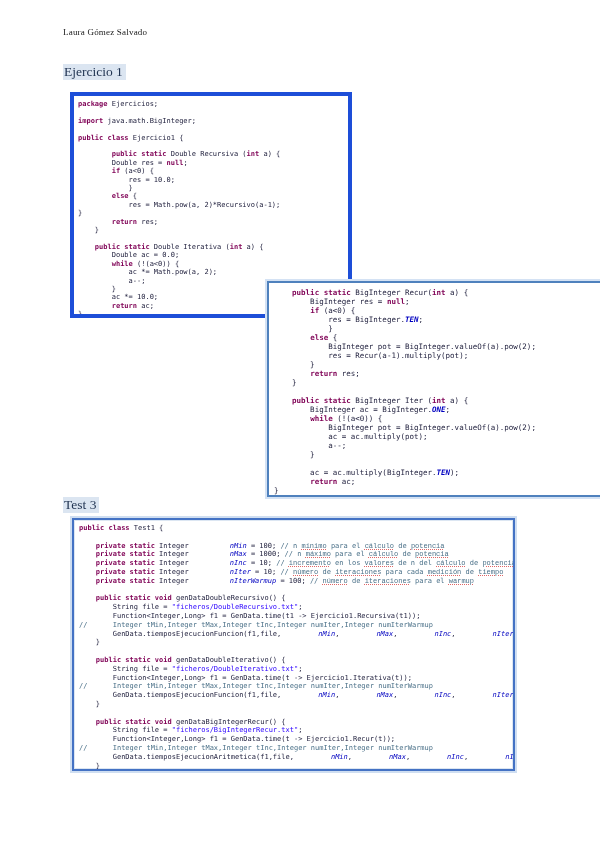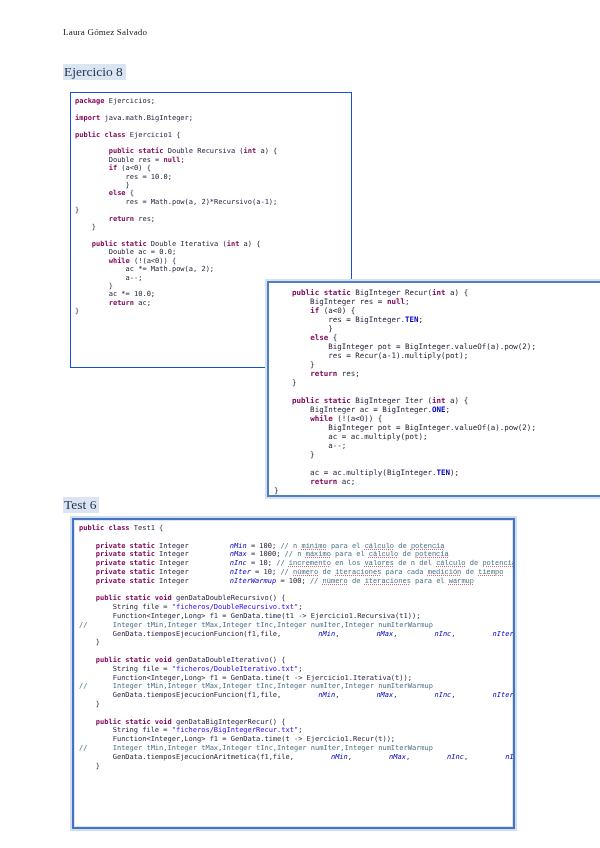--- a/index.html
+++ b/index.html
@@ -26,57 +26,57 @@
   .heading-2{left:63px;top:497px;}
   .codebox{
     position:absolute;
     background:#ffffff;
     font-family:"DejaVu Sans Mono", monospace;
     white-space:pre;
     overflow:hidden;
     box-sizing:border-box;
   }
   .box-main{
-    left:70px;top:92px;width:282px;height:276px;
-    border:1px solid #1d4ed8;
+    left:70px;top:92px;width:282px;height:226px;
+    border:4px solid #1d4ed8;
     padding:4px 2px 2px 4px;
     font-size:7px;line-height:8.4px;
     z-index:1;
   }
   .box-bigint{
     left:267px;top:281px;width:348px;height:216px;
     border:2px solid #4f81bd;
     box-shadow:0 0 0 2px #d4e2f4;
     padding:5px 4px 2px 5px;
     font-size:7.5px;line-height:9px;
     z-index:2;
   }
   .box-test{
-    left:72px;top:518px;width:443px;height:311px;
+    left:72px;top:518px;width:443px;height:253px;
     border:2px solid #4472c4;
     box-shadow:0 0 0 2px #cfdef1, inset 0 0 0 1px #dce6f2;
     padding:4px 2px 2px 5px;
     font-size:7px;line-height:8.8px;
     z-index:1;
   }
   .code-line{white-space:pre;}
   .tok-k{color:#7f0055;font-weight:bold;}
   .tok-t{color:#1c1c3a;}
   .tok-s{color:#2a00ff;}
   .tok-c{color:#4a7088;}
   .tok-u{color:#4a7088;text-decoration:underline dotted #e06666;text-underline-offset:1px;font-family:Liberation Mono, monospace;}
   .tok-f{color:#0000c0;font-style:italic;padding-left:37px;}
-  .tok-F{color:#0000c0;font-weight:bold;}
+  .tok-F{color:#0000c0;font-style:italic;font-weight:bold;}
 </style>
 </head>
 <body>
 
 <div class="author">Laura Gómez Salvado</div>
 
-<div class="heading heading-1">Ejercicio 8</div>
+<div class="heading heading-1">Ejercicio 1</div>
 
 <div class="codebox box-main"><div class="code-line"><span class="tok-k">package</span><span class="tok-t"> Ejercicios;</span></div><div class="code-line">&nbsp;</div><div class="code-line"><span class="tok-k">import</span><span class="tok-t"> java.math.BigInteger;</span></div><div class="code-line">&nbsp;</div><div class="code-line"><span class="tok-k">public class</span><span class="tok-t"> Ejercicio1 {</span></div><div class="code-line">&nbsp;</div><div class="code-line"><span class="tok-t">        </span><span class="tok-k">public static</span><span class="tok-t"> Double Recursiva (</span><span class="tok-k">int</span><span class="tok-t"> a) {</span></div><div class="code-line"><span class="tok-t">        Double res = </span><span class="tok-k">null</span><span class="tok-t">;</span></div><div class="code-line"><span class="tok-t">        </span><span class="tok-k">if</span><span class="tok-t"> (a&lt;0) {</span></div><div class="code-line"><span class="tok-t">            res = 10.0;</span></div><div class="code-line"><span class="tok-t">            }</span></div><div class="code-line"><span class="tok-t">        </span><span class="tok-k">else</span><span class="tok-t"> {</span></div><div class="code-line"><span class="tok-t">            res = Math.pow(a, 2)*Recursivo(a-1);</span></div><div class="code-line"><span class="tok-t">}</span></div><div class="code-line"><span class="tok-t">        </span><span class="tok-k">return</span><span class="tok-t"> res;</span></div><div class="code-line"><span class="tok-t">    }</span></div><div class="code-line">&nbsp;</div><div class="code-line"><span class="tok-t">    </span><span class="tok-k">public static</span><span class="tok-t"> Double Iterativa (</span><span class="tok-k">int</span><span class="tok-t"> a) {</span></div><div class="code-line"><span class="tok-t">        Double ac = 0.0;</span></div><div class="code-line"><span class="tok-t">        </span><span class="tok-k">while</span><span class="tok-t"> (!(a&lt;0)) {</span></div><div class="code-line"><span class="tok-t">            ac *= Math.pow(a, 2);</span></div><div class="code-line"><span class="tok-t">            a--;</span></div><div class="code-line"><span class="tok-t">        }</span></div><div class="code-line"><span class="tok-t">        ac *= 10.0;</span></div><div class="code-line"><span class="tok-t">        </span><span class="tok-k">return</span><span class="tok-t"> ac;</span></div><div class="code-line"><span class="tok-t">}</span></div></div>
 
 <div class="codebox box-bigint"><div class="code-line"><span class="tok-t">    </span><span class="tok-k">public static</span><span class="tok-t"> BigInteger Recur(</span><span class="tok-k">int</span><span class="tok-t"> a) {</span></div><div class="code-line"><span class="tok-t">        BigInteger res = </span><span class="tok-k">null</span><span class="tok-t">;</span></div><div class="code-line"><span class="tok-t">        </span><span class="tok-k">if</span><span class="tok-t"> (a&lt;0) {</span></div><div class="code-line"><span class="tok-t">            res = BigInteger.</span><span class="tok-F">TEN</span><span class="tok-t">;</span></div><div class="code-line"><span class="tok-t">            }</span></div><div class="code-line"><span class="tok-t">        </span><span class="tok-k">else</span><span class="tok-t"> {</span></div><div class="code-line"><span class="tok-t">            BigInteger pot = BigInteger.valueOf(a).pow(2);</span></div><div class="code-line"><span class="tok-t">            res = Recur(a-1).multiply(pot);</span></div><div class="code-line"><span class="tok-t">        }</span></div><div class="code-line"><span class="tok-t">        </span><span class="tok-k">return</span><span class="tok-t"> res;</span></div><div class="code-line"><span class="tok-t">    }</span></div><div class="code-line">&nbsp;</div><div class="code-line"><span class="tok-t">    </span><span class="tok-k">public static</span><span class="tok-t"> BigInteger Iter (</span><span class="tok-k">int</span><span class="tok-t"> a) {</span></div><div class="code-line"><span class="tok-t">        BigInteger ac = BigInteger.</span><span class="tok-F">ONE</span><span class="tok-t">;</span></div><div class="code-line"><span class="tok-t">        </span><span class="tok-k">while</span><span class="tok-t"> (!(a&lt;0)) {</span></div><div class="code-line"><span class="tok-t">            BigInteger pot = BigInteger.valueOf(a).pow(2);</span></div><div class="code-line"><span class="tok-t">            ac = ac.multiply(pot);</span></div><div class="code-line"><span class="tok-t">            a--;</span></div><div class="code-line"><span class="tok-t">        }</span></div><div class="code-line">&nbsp;</div><div class="code-line"><span class="tok-t">        ac = ac.multiply(BigInteger.</span><span class="tok-F">TEN</span><span class="tok-t">);</span></div><div class="code-line"><span class="tok-t">        </span><span class="tok-k">return</span><span class="tok-t"> ac;</span></div><div class="code-line"><span class="tok-t">}</span></div></div>
 
-<div class="heading heading-2">Test 6</div>
+<div class="heading heading-2">Test 3</div>
 
 <div class="codebox box-test"><div class="code-line"><span class="tok-k">public class</span><span class="tok-t"> Test1 {</span></div><div class="code-line">&nbsp;</div><div class="code-line"><span class="tok-t">    </span><span class="tok-k">private static</span><span class="tok-t"> Integer </span><span class="tok-f">nMin</span><span class="tok-t"> = 100; </span><span class="tok-c">// n </span><span class="tok-u">mínimo</span><span class="tok-c"> para el </span><span class="tok-u">cálculo</span><span class="tok-c"> de </span><span class="tok-u">potencia</span></div><div class="code-line"><span class="tok-t">    </span><span class="tok-k">private static</span><span class="tok-t"> Integer </span><span class="tok-f">nMax</span><span class="tok-t"> = 1000; </span><span class="tok-c">// n </span><span class="tok-u">máximo</span><span class="tok-c"> para el </span><span class="tok-u">cálculo</span><span class="tok-c"> de </span><span class="tok-u">potencia</span></div><div class="code-line"><span class="tok-t">    </span><span class="tok-k">private static</span><span class="tok-t"> Integer </span><span class="tok-f">nInc</span><span class="tok-t"> = 10; </span><span class="tok-c">// </span><span class="tok-u">incremento</span><span class="tok-c"> en los </span><span class="tok-u">valores</span><span class="tok-c"> de n del </span><span class="tok-u">cálculo</span><span class="tok-c"> de </span><span class="tok-u">potencia</span></div><div class="code-line"><span class="tok-t">    </span><span class="tok-k">private static</span><span class="tok-t"> Integer </span><span class="tok-f">nIter</span><span class="tok-t"> = 10; </span><span class="tok-c">// </span><span class="tok-u">número</span><span class="tok-c"> de </span><span class="tok-u">iteraciones</span><span class="tok-c"> para cada </span><span class="tok-u">medición</span><span class="tok-c"> de </span><span class="tok-u">tiempo</span></div><div class="code-line"><span class="tok-t">    </span><span class="tok-k">private static</span><span class="tok-t"> Integer </span><span class="tok-f">nIterWarmup</span><span class="tok-t"> = 100; </span><span class="tok-c">// </span><span class="tok-u">número</span><span class="tok-c"> de </span><span class="tok-u">iteraciones</span><span class="tok-c"> para el </span><span class="tok-u">warmup</span></div><div class="code-line">&nbsp;</div><div class="code-line"><span class="tok-t">    </span><span class="tok-k">public static void</span><span class="tok-t"> genDataDoubleRecursivo() {</span></div><div class="code-line"><span class="tok-t">        String file = </span><span class="tok-s">"ficheros/DoubleRecursivo.txt"</span><span class="tok-t">;</span></div><div class="code-line"><span class="tok-t">        Function&lt;Integer,Long&gt; f1 = GenData.time(t1 -&gt; Ejercicio1.Recursiva(t1));</span></div><div class="code-line"><span class="tok-c">//      Integer tMin,Integer tMax,Integer tInc,Integer numIter,Integer numIterWarmup</span></div><div class="code-line"><span class="tok-t">        GenData.tiemposEjecucionFuncion(f1,file,</span><span class="tok-f">nMin</span><span class="tok-t">,</span><span class="tok-f">nMax</span><span class="tok-t">,</span><span class="tok-f">nInc</span><span class="tok-t">,</span><span class="tok-f">nIter</span><span class="tok-t">,</span><span class="tok-f">nIterWarmup</span><span class="tok-t">);</span></div><div class="code-line"><span class="tok-t">    }</span></div><div class="code-line">&nbsp;</div><div class="code-line"><span class="tok-t">    </span><span class="tok-k">public static void</span><span class="tok-t"> genDataDoubleIterativo() {</span></div><div class="code-line"><span class="tok-t">        String file = </span><span class="tok-s">"ficheros/DoubleIterativo.txt"</span><span class="tok-t">;</span></div><div class="code-line"><span class="tok-t">        Function&lt;Integer,Long&gt; f1 = GenData.time(t -&gt; Ejercicio1.Iterativa(t));</span></div><div class="code-line"><span class="tok-c">//      Integer tMin,Integer tMax,Integer tInc,Integer numIter,Integer numIterWarmup</span></div><div class="code-line"><span class="tok-t">        GenData.tiemposEjecucionFuncion(f1,file,</span><span class="tok-f">nMin</span><span class="tok-t">,</span><span class="tok-f">nMax</span><span class="tok-t">,</span><span class="tok-f">nInc</span><span class="tok-t">,</span><span class="tok-f">nIter</span><span class="tok-t">,</span><span class="tok-f">nIterWarmup</span><span class="tok-t">);</span></div><div class="code-line"><span class="tok-t">    }</span></div><div class="code-line">&nbsp;</div><div class="code-line"><span class="tok-t">    </span><span class="tok-k">public static void</span><span class="tok-t"> genDataBigIntegerRecur() {</span></div><div class="code-line"><span class="tok-t">        String file = </span><span class="tok-s">"ficheros/BigIntegerRecur.txt"</span><span class="tok-t">;</span></div><div class="code-line"><span class="tok-t">        Function&lt;Integer,Long&gt; f1 = GenData.time(t -&gt; Ejercicio1.Recur(t));</span></div><div class="code-line"><span class="tok-c">//      Integer tMin,Integer tMax,Integer tInc,Integer numIter,Integer numIterWarmup</span></div><div class="code-line"><span class="tok-t">        GenData.tiemposEjecucionAritmetica(f1,file,</span><span class="tok-f">nMin</span><span class="tok-t">,</span><span class="tok-f">nMax</span><span class="tok-t">,</span><span class="tok-f">nInc</span><span class="tok-t">,</span><span class="tok-f">nIter</span><span class="tok-t">,</span><span class="tok-f">nIterWarmup</span><span class="tok-t">);</span></div><div class="code-line"><span class="tok-t">    }</span></div></div>
 
 </body></html>

